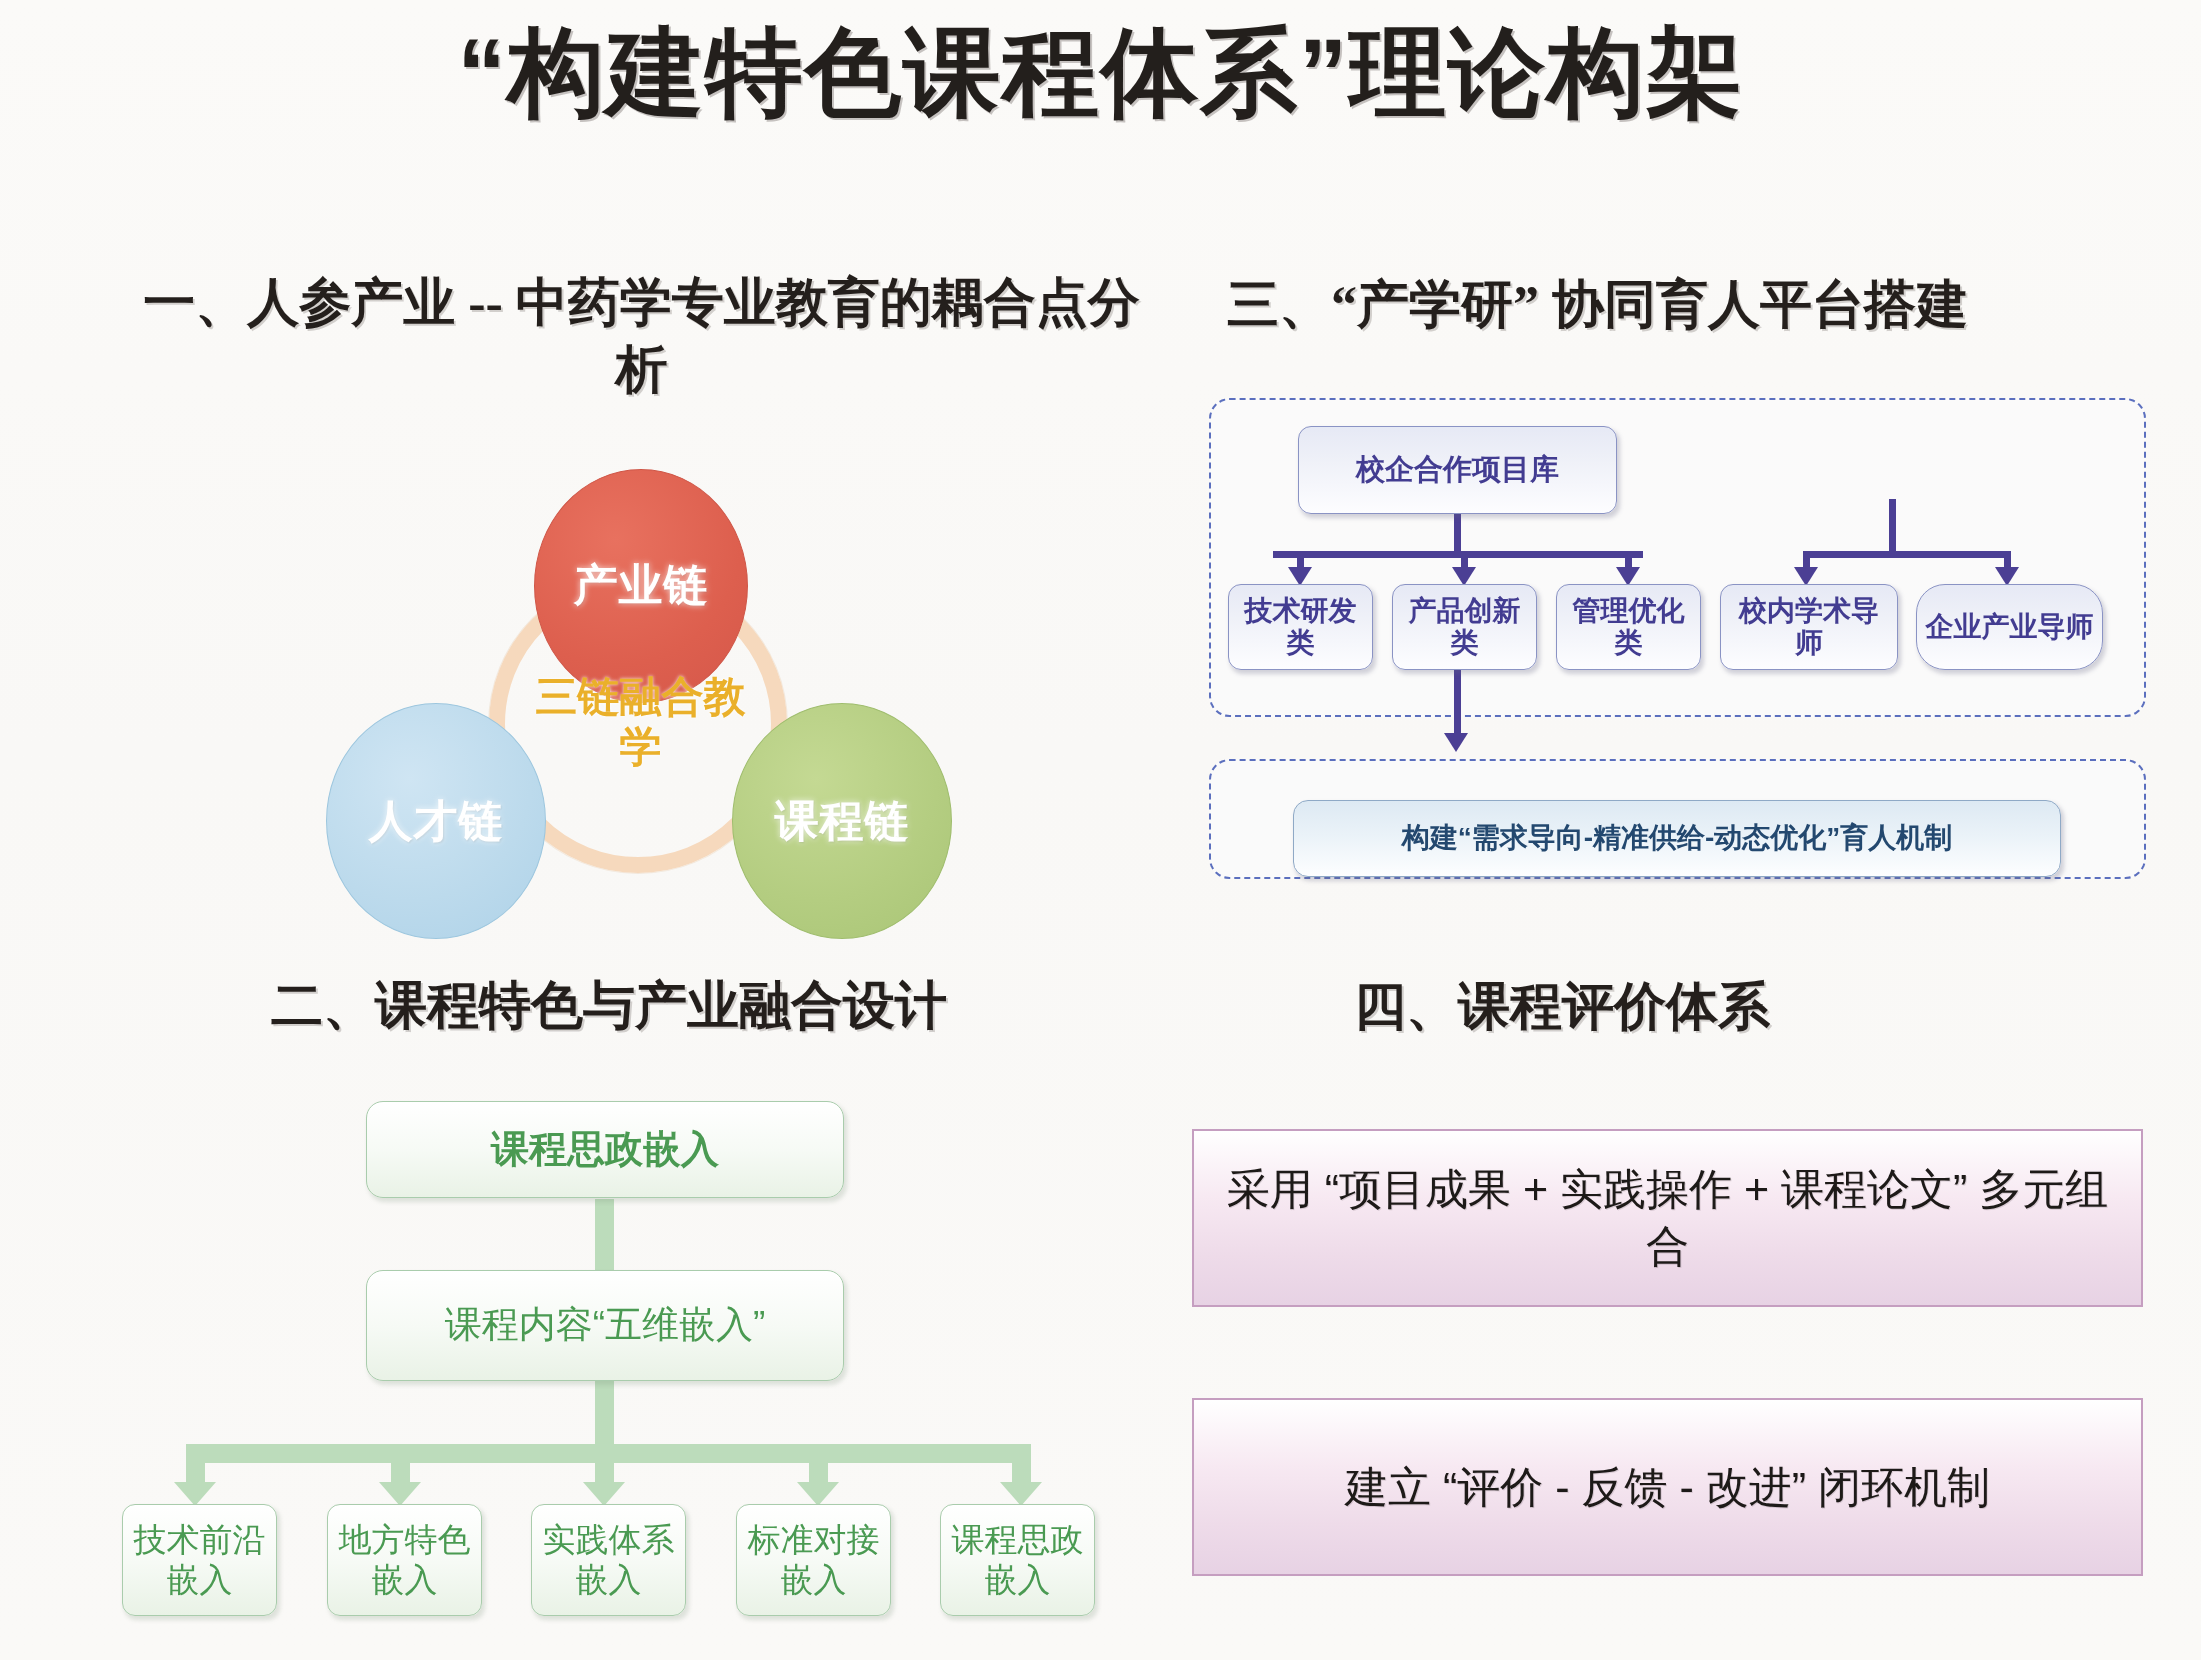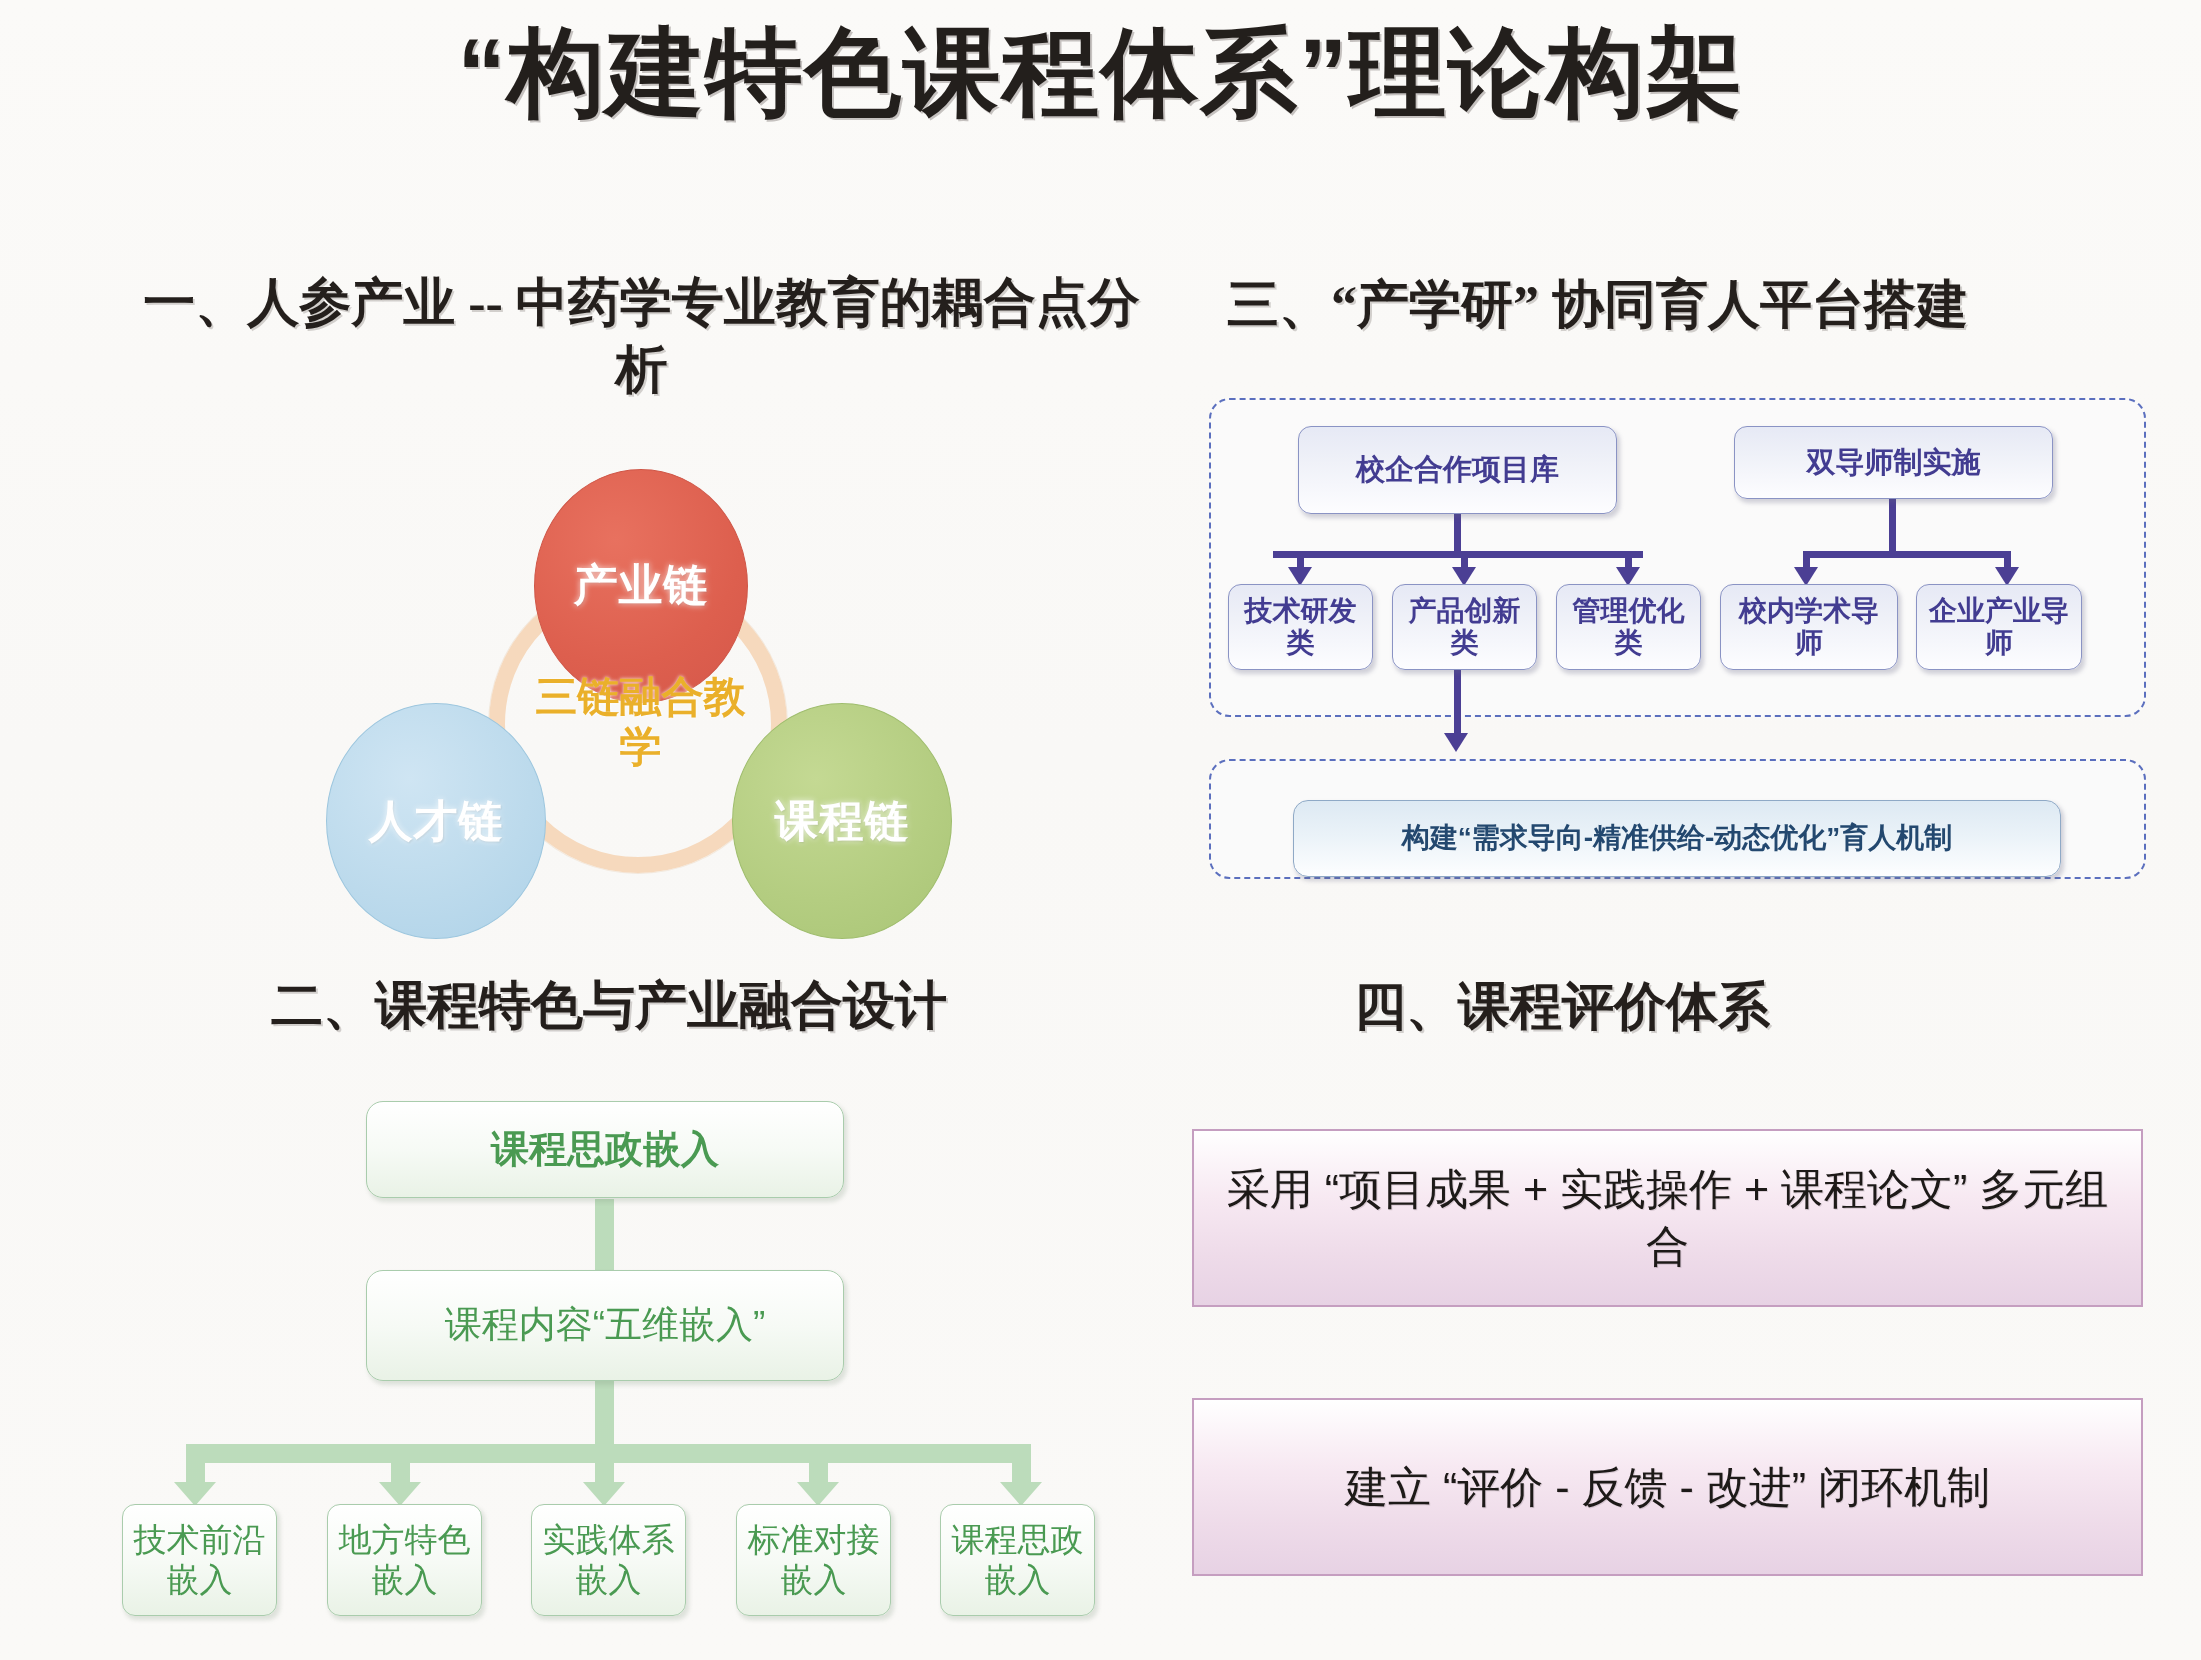--- a/index.html
+++ b/index.html
@@ -177,21 +177,21 @@
     padding: 2.8px 5.6px;
   }
   #b-top-1 { left: 89px;  top: 28px; width: 319px; height: 88px; font-size: 29px; }
   #b-top-2 { left: 525px; top: 28px; width: 319px; height: 73px; font-size: 29px; }
 
   .b-leaf { top: 186px; height: 86px; font-size: 28px; border-radius: 13px; }
   #b-leaf-1 { left: 19px;  width: 145px; }
   #b-leaf-2 { left: 183px; width: 145px; }
   #b-leaf-3 { left: 347px; width: 145px; }
   #b-leaf-4 { left: 511px; width: 178px; }
-  #b-leaf-5 { left: 707px; width: 166px; }
+  #b-leaf-5 { left: 707px; width: 187px; border-radius: 29px; }
 
   #b-bottom {
     left: 84px; top: 402px; width: 768px; height: 77px;
     font-size: 28px;
     background: linear-gradient(180deg, #dde9f3 0%, #eaf2f8 45%, #fdfeff 100%);
     border: 1.9px solid #8fa9c6;
     border-radius: 15px;
     color: #23486f;
   }
 
@@ -314,23 +314,20 @@
     <div class="b-conn" style="left:795px; top:153px; width:6.6px; height:20.6px;"></div>
     <div class="b-arrow-down" style="left:585px; top:169px;"></div>
     <div class="b-arrow-down" style="left:786px; top:169px;"></div>
 
     <div class="b-conn" style="left:245px; top:272px; width:6.6px; height:67px;"></div>
     <div class="b-arrow-down" style="left:235px; top:335px;"></div>
 
     <div class="b-box" id="b-top-1">
       <span>校企合作项目库</span>
     </div>
-    <div class="b-box" id="b-top-2">
-      <span>双导师制实施</span>
-    </div>
 
     <div class="b-box b-leaf" id="b-leaf-1">
       <span>技术研发类</span>
     </div>
     <div class="b-box b-leaf" id="b-leaf-2">
       <span>产品创新类</span>
     </div>
     <div class="b-box b-leaf" id="b-leaf-3">
       <span>管理优化类</span>
     </div>

